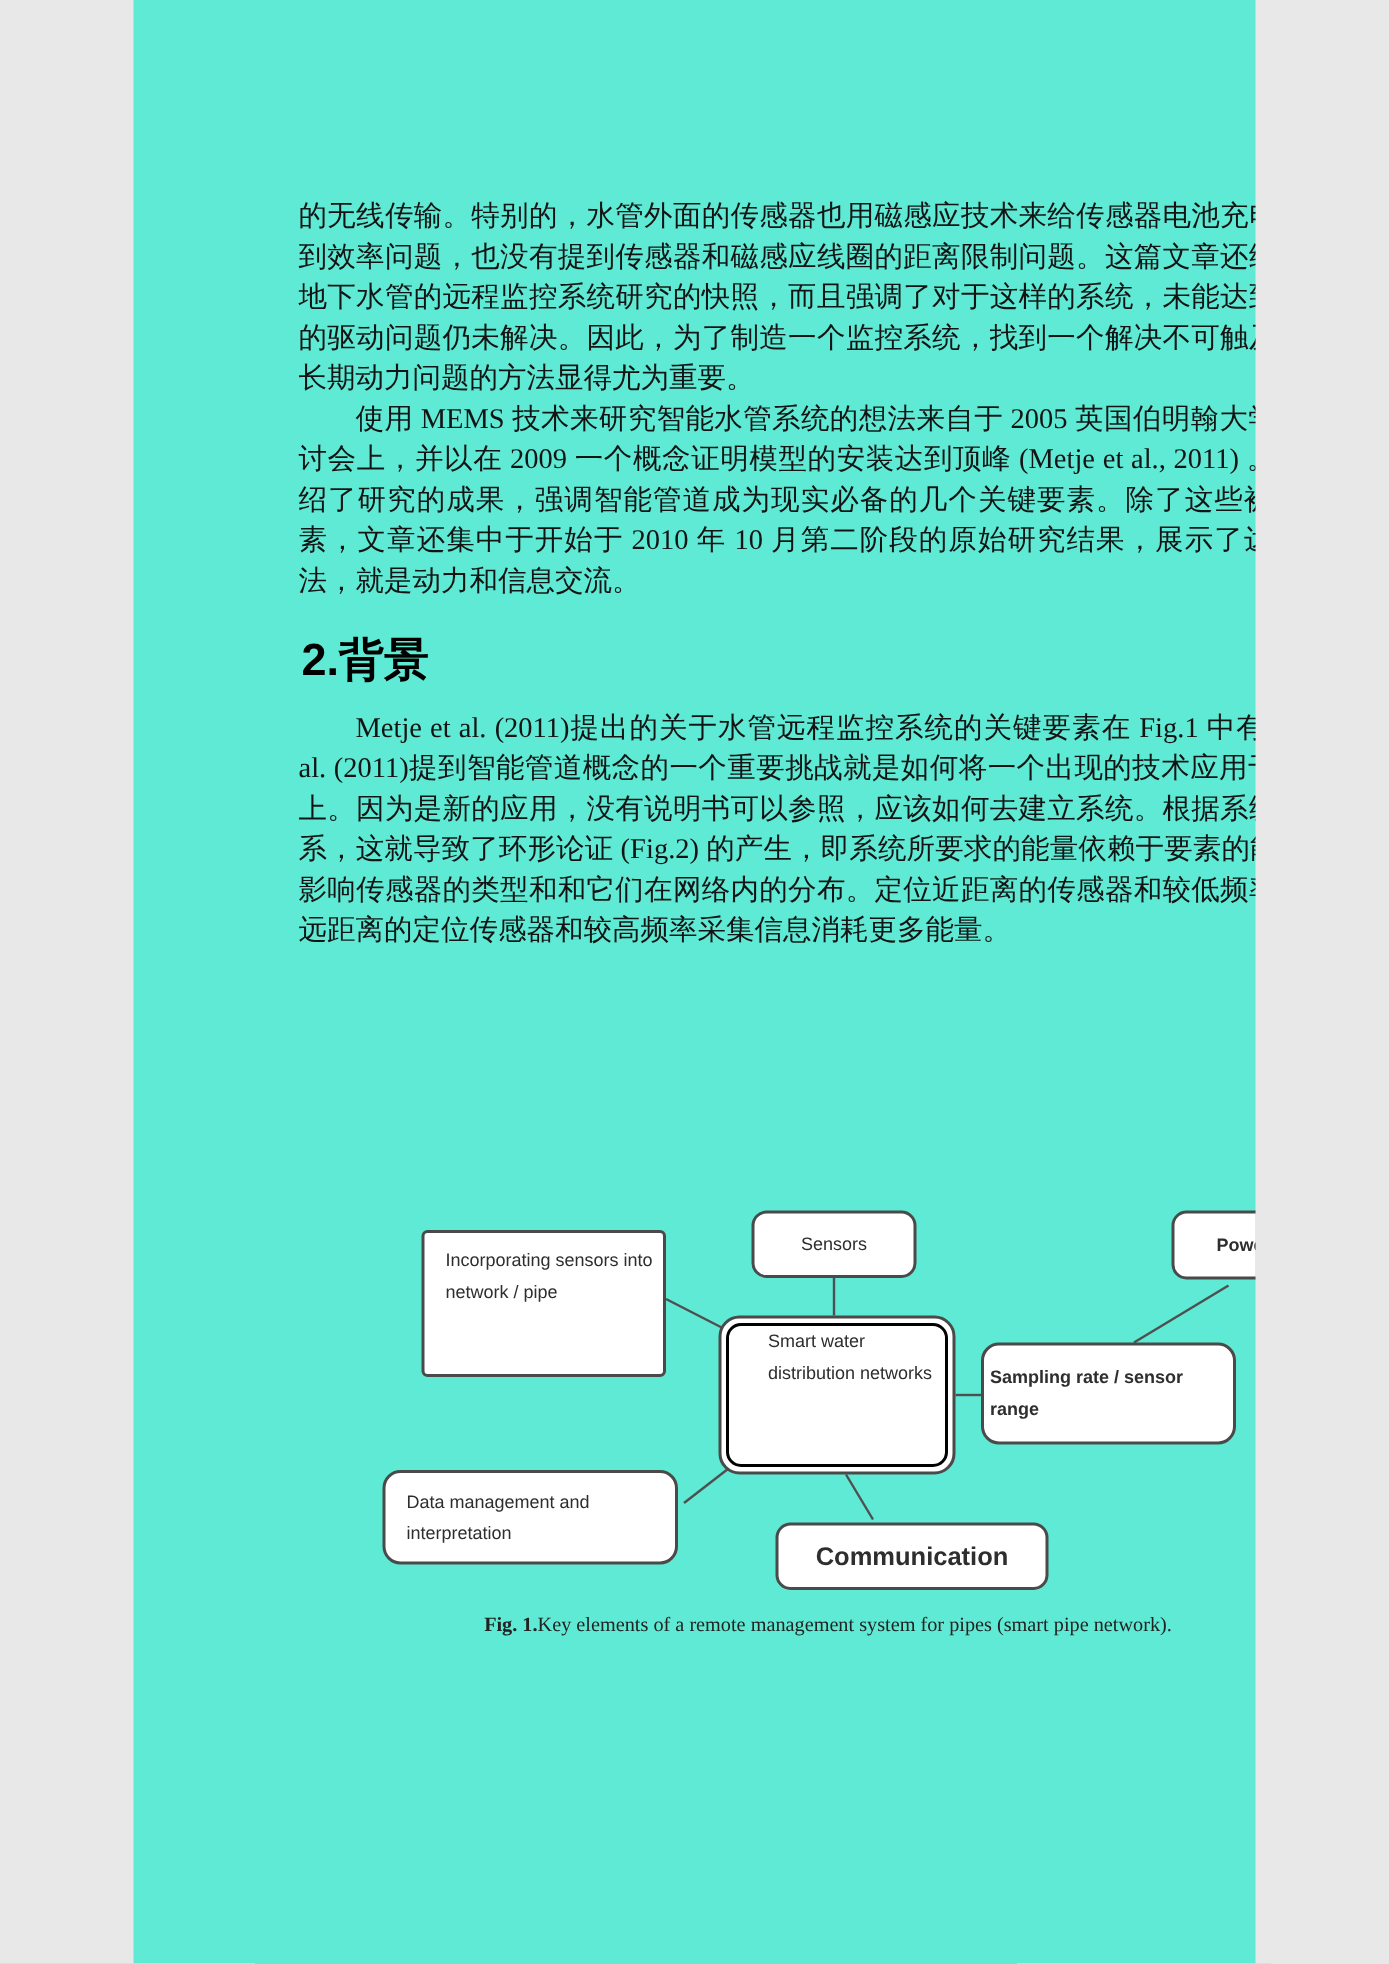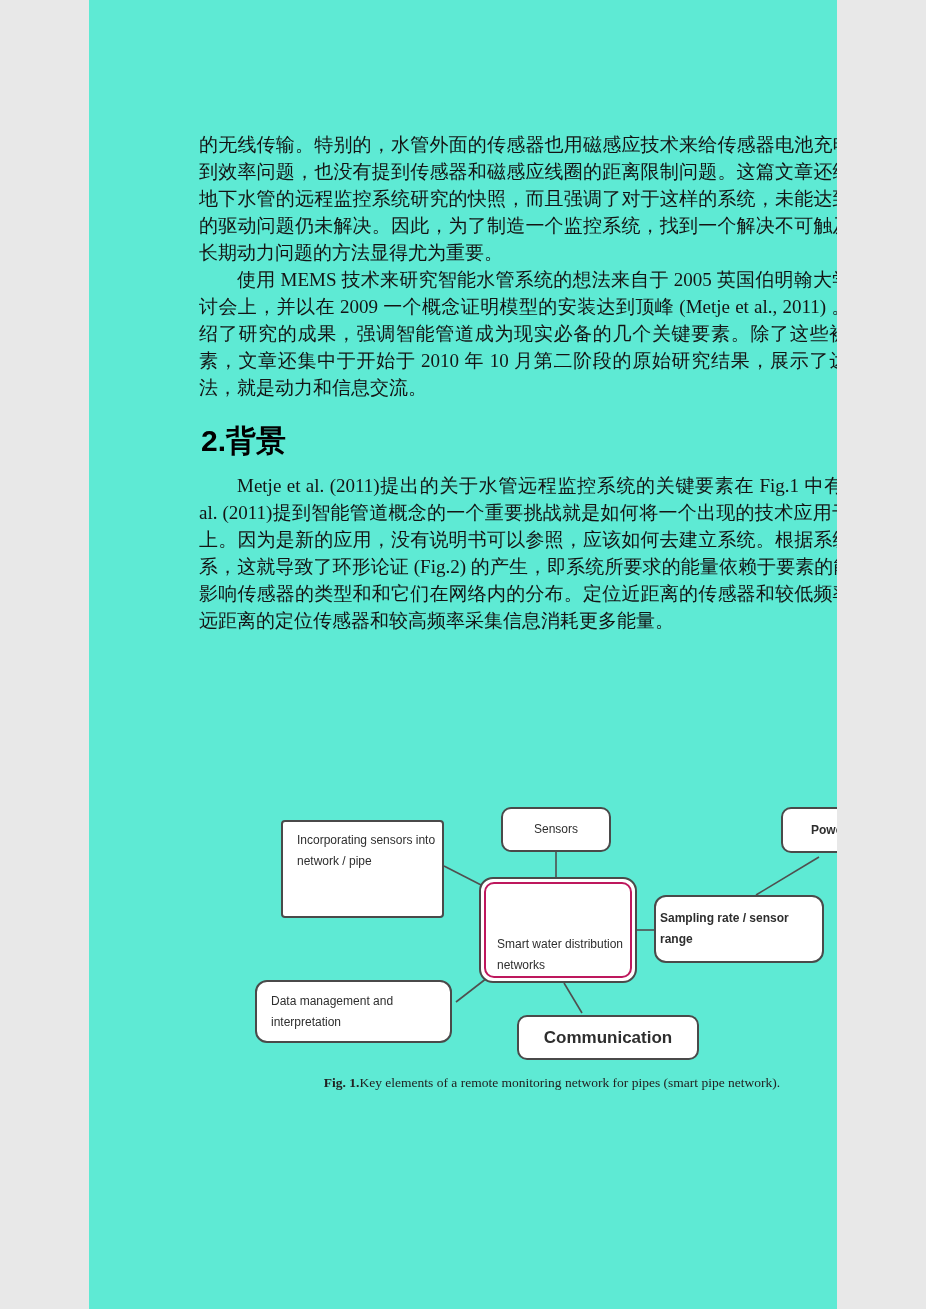--- a/index.html
+++ b/index.html
@@ -39,22 +39,22 @@
   }
   .node.bold { font-weight:bold;align-items:center; }
   .vcenter { display:flex; align-items:center; }
   .allcenter { display:flex; align-items:center; justify-content:center; }
   .n-incorporating { left:32px; top:20px; width:163px; height:98px; border-radius:4px; padding:8px 6px 0 14px; }
   .n-sensors       { left:252px; top:7px;  width:110px; height:45px; border-radius:10px; }
   .n-power         { left:532px; top:7px;  width:96px;  height:46px; border-radius:10px; }
   .n-smartwater    { left:230px; top:77px; width:158px; height:106px; border-radius:14px; padding:3px; }
   .n-smartwater .inner {
     box-sizing:border-box; width:100%; height:100%;
-    border:2px solid #be185d; border-radius:10px;
-    display:flex; align-items:flex-end; padding-left:11px;
+    border:2px solid #000000; border-radius:10px;
+    display:flex; align-items:flex-start; padding-left:26px;
   }
   .n-sampling      { left:405px; top:95px; width:170px; height:68px; border-radius:12px; padding-left:4px; }
   .n-datamgmt      { left:6px;  top:180px; width:197px; height:63px; border-radius:12px; padding-left:14px; }
   .n-communication { left:268px; top:215px; width:182px; height:45px; border-radius:10px; font-size:17px; }
   .caption {
     position:absolute; left:36px; top:1074px; width:854px;
     text-align:center; font-size:13.5px; line-height:18px; color:#222;
     font-family:"Liberation Serif","DejaVu Serif",serif;
   }
   .caption b { margin-right:0; }
@@ -108,16 +108,16 @@
     <div class="node n-communication bold allcenter">
       <span>Communication</span>
     </div>
 
     <div class="node n-datamgmt vcenter">
       <span>Data management and interpretation</span>
     </div>
   </div>
 
   <div class="caption">
-    <b>Fig. 1.</b><span>Key elements of a remote monitoring network for pipes (smart pipe network).</span>
+    <b>Fig. 1.</b><span>Key elements of a remote management system for pipes (smart pipe network).</span>
   </div>
 
 </div>
 
 </body></html>

